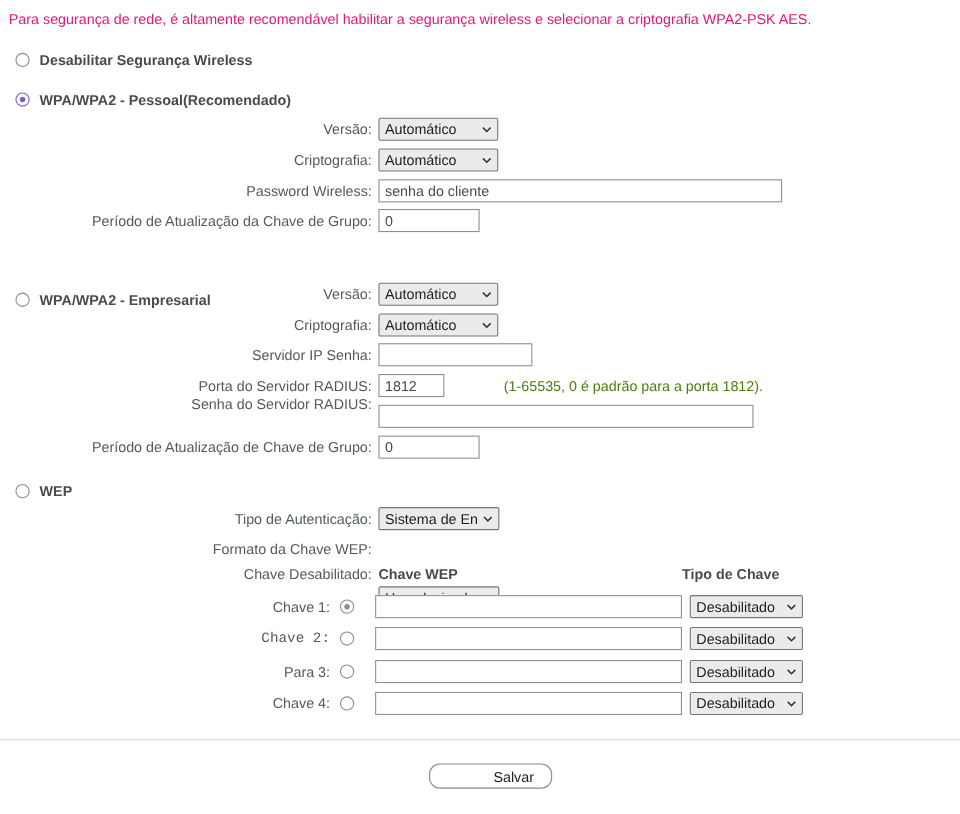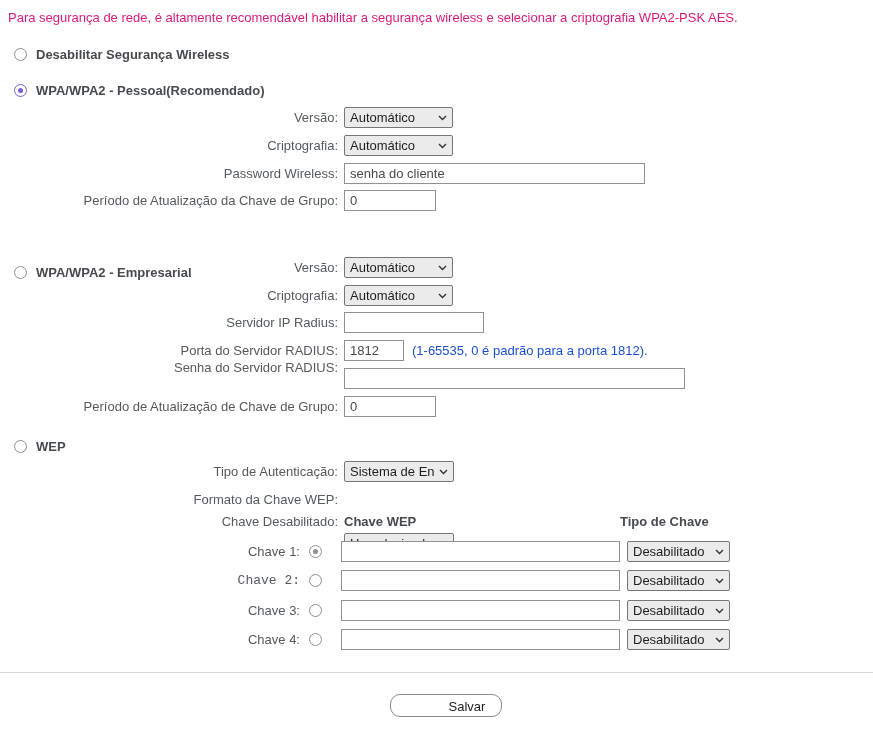--- a/index.html
+++ b/index.html
@@ -30,21 +30,21 @@
          border-radius:2px; box-sizing:border-box; display:flex; align-items:center;
          justify-content:space-between; padding:0 5px 0 5px; cursor:default;text-align:center; }
   .sel .sel-text { font-size:13px; color:#1e1e1e; white-space:nowrap; overflow:hidden; }
   .sel svg { flex:0 0 auto; margin-left:4px; }
 
   
   .ti { position:absolute; height:21px; box-sizing:border-box; border:1px solid #919191;
         background:#fff; font-size:13px; color:#4a4a4a; padding:0 5px; border-radius:0;
         font-family:"Liberation Sans", sans-serif; outline:none; }
 
-  .note { position:absolute; font-size:13px; color:#1d4ed8; line-height:21px; white-space:nowrap; }
+  .note { position:absolute; font-size:13px; color:#4d7c0f; line-height:21px; white-space:nowrap;margin-left:46px; }
 
   .colhdr { position:absolute; font-size:13px; font-weight:bold; color:#474b4f; white-space:nowrap; }
 
   .klbl { position:absolute; left:0; width:300px; text-align:right; font-size:13px;
           color:#555a5e; line-height:15px; white-space:nowrap; }
   .krad { position:absolute; }
 
   .divider { position:absolute; left:0; width:873px; top:672px; border-top:1px solid #d8d8d8; }
 
   .save-btn { position:absolute; left:390px; top:694px; width:112px; height:23px;
@@ -81,21 +81,21 @@
 
   <div class="lbl" style="top:135px;">Criptografia:</div>
   <div class="sel" style="left:344px; top:135px; width:109px;">
     <span class="sel-text">Automático</span>
     <svg width="9" height="6" viewBox="0 0 9 6">
         <polyline points="1,1 4.5,4.5 8,1" fill="none" stroke="#333" stroke-width="1.4"></polyline>
       </svg>
   </div>
 
   <div class="lbl" style="top:163px;">Password Wireless:</div>
-  <input class="ti" style="left: 344px; top: 163px; width: 301px;" value="senha do cliente">
+  <input class="ti" style="left: 344px; top: 163px; width: 367px;" value="senha do cliente">
 
   <div class="lbl" style="top:190px;">Período de Atualização da Chave de Grupo:</div>
   <input class="ti" style="left: 344px; top: 190px; width: 92px;" value="0">
 
   <div class="opt" style="left:14px; top:233px;margin-top:32px;">
     <span class="radio"></span>
     <span class="opt-label">WPA/WPA2 - Empresarial</span>
   </div>
 
   <div class="lbl" style="top:257px;">Versão:</div>
@@ -107,21 +107,21 @@
   </div>
 
   <div class="lbl" style="top:285px;">Criptografia:</div>
   <div class="sel" style="left:344px; top:285px; width:109px;">
     <span class="sel-text">Automático</span>
     <svg width="9" height="6" viewBox="0 0 9 6">
         <polyline points="1,1 4.5,4.5 8,1" fill="none" stroke="#333" stroke-width="1.4"></polyline>
       </svg>
   </div>
 
-  <div class="lbl" style="top:312px;">Servidor IP Radius:</div>
+  <div class="lbl" style="top:312px;">Servidor IP Senha:</div>
   <input class="ti" style="left: 344px; top: 312px; width: 140px;" value="">
 
   <div class="lbl" style="top:340px;">Porta do Servidor RADIUS:</div>
   <input class="ti" style="left: 344px; top: 340px; width: 60px;" value="1812">
   <div class="note" style="left:412px; top:340px;">(1-65535, 0 é padrão para a porta 1812).</div>
 
   <div class="lbl" style="top:357px;">Senha do Servidor RADIUS:</div>
   <input class="ti" style="left: 344px; top: 368px; width: 341px;" value="">
 
   <div class="lbl" style="top:396px;">Período de Atualização de Chave de Grupo:</div>
@@ -167,21 +167,21 @@
   <div class="klbl" style="top:573px;font-family:Liberation Mono, monospace;">Chave 2:</div>
   <span class="radio krad" style="left:309px; top:574px;"></span>
   <input class="ti" style="left: 341px; top: 570px; width: 279px;" value="">
   <div class="sel" style="left:627px; top:570px; width:103px;">
     <span class="sel-text">Desabilitado</span>
     <svg width="9" height="6" viewBox="0 0 9 6">
         <polyline points="1,1 4.5,4.5 8,1" fill="none" stroke="#333" stroke-width="1.4"></polyline>
       </svg>
   </div>
 
-  <div class="klbl" style="top:603px;">Chave 3:</div>
+  <div class="klbl" style="top:603px;">Para 3:</div>
   <span class="radio krad" style="left:309px; top:604px;"></span>
   <input class="ti" style="left: 341px; top: 600px; width: 279px;" value="">
   <div class="sel" style="left:627px; top:600px; width:103px;">
     <span class="sel-text">Desabilitado</span>
     <svg width="9" height="6" viewBox="0 0 9 6">
         <polyline points="1,1 4.5,4.5 8,1" fill="none" stroke="#333" stroke-width="1.4"></polyline>
       </svg>
   </div>
 
   <div class="klbl" style="top:632px;">Chave 4:</div>

